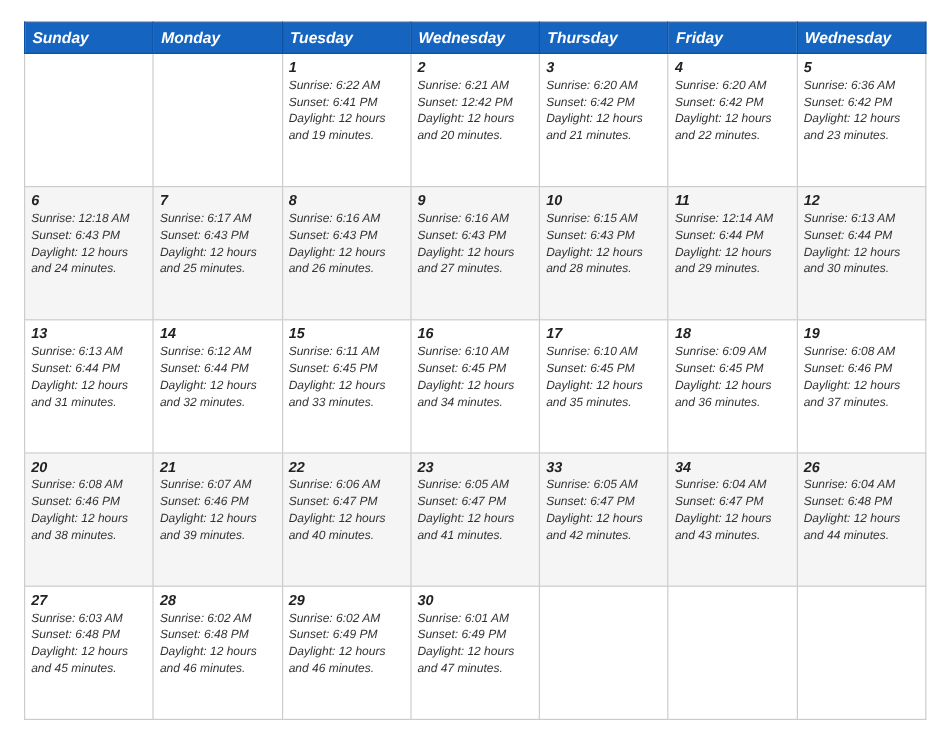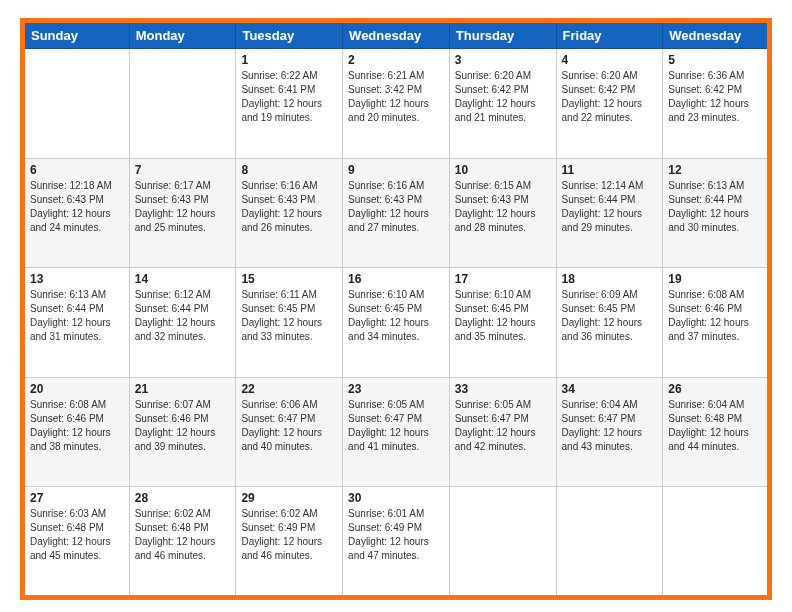--- a/index.html
+++ b/index.html
@@ -55,24 +55,25 @@
       font-weight: bold;
       color: #222;
       line-height: 1.1;
     }
     .title-location {
       font-size: 14px;
       color: #555;
     }
     .calendar {
       flex: 1;
-      border: 5px solid #f97316;
+      border: 1px solid #f97316;
       border-collapse: collapse;
       width: 100%;
       table-layout: fixed;
+      font-style: italic;
     }
     .calendar th {
       background: #1565c0;
       color: #fff;
       text-align: left;
       padding: 5px 6px;
       font-size: 13px;
       font-weight: bold;
       border: 1px solid #1050a0;
     }
@@ -129,21 +130,21 @@
           <td class="empty-cell"></td>
           <td>
             <div class="day-num">1</div>
             <div class="day-info" style="white-space: pre-line;">Sunrise: 6:22 AM
 Sunset: 6:41 PM
 Daylight: 12 hours and 19 minutes.</div>
           </td>
           <td>
             <div class="day-num">2</div>
             <div class="day-info" style="white-space: pre-line;">Sunrise: 6:21 AM
-Sunset: 3:42 PM
+Sunset: 12:42 PM
 Daylight: 12 hours and 20 minutes.</div>
           </td>
           <td>
             <div class="day-num">3</div>
             <div class="day-info" style="white-space: pre-line;">Sunrise: 6:20 AM
 Sunset: 6:42 PM
 Daylight: 12 hours and 21 minutes.</div>
           </td>
           <td>
             <div class="day-num">4</div>

